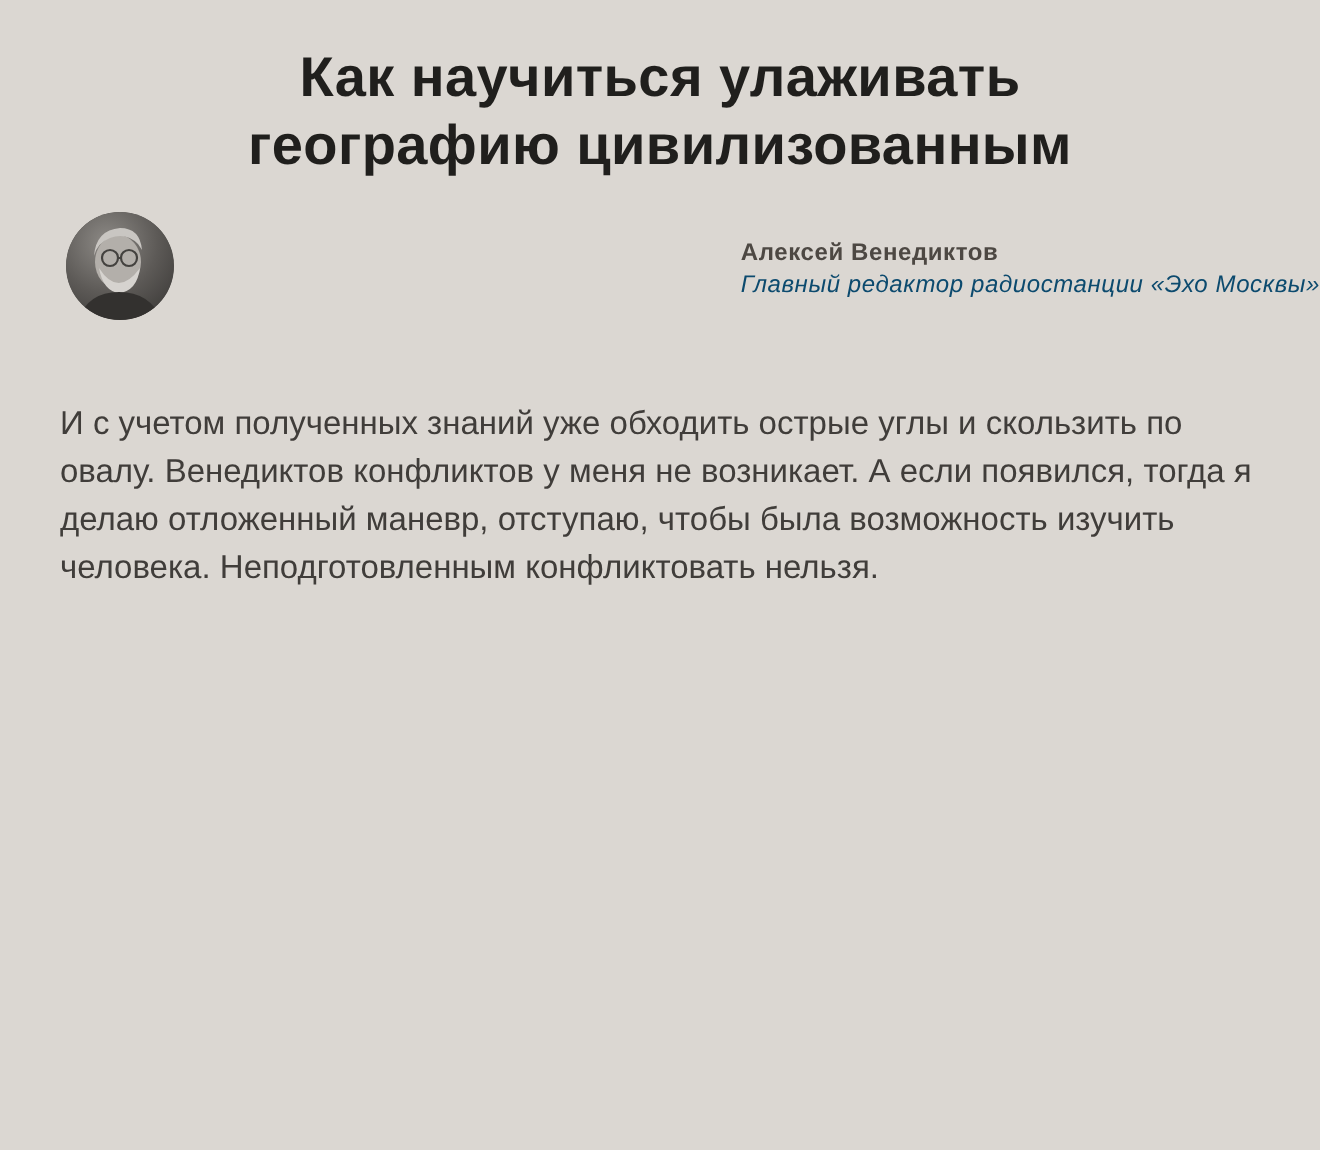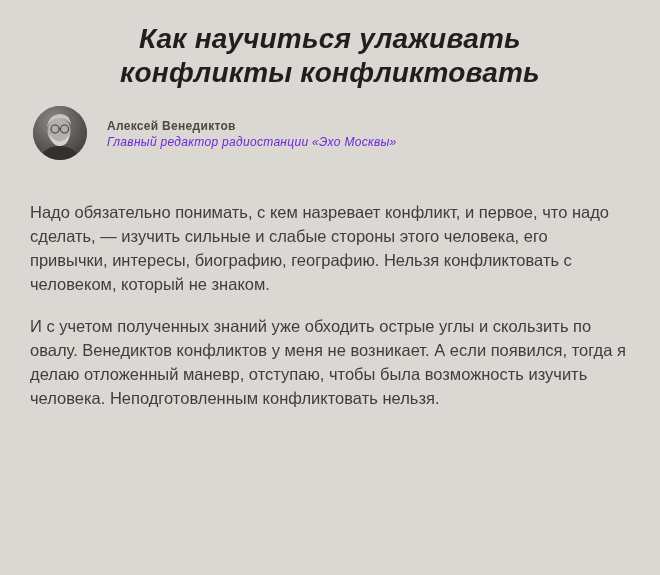--- a/index.html
+++ b/index.html
@@ -19,30 +19,30 @@
   .title {
     margin: 0 auto;
     padding-top: 22px;
     max-width: 540px;
     text-align: center;
     font-size: 28px;
     line-height: 34px;
     font-weight: 700;
     color: #201f1d;
     letter-spacing: 0.2px;
-    font-style: italic;
   }
   .title .title-line {
     display: block;
   }
   .author {
     display: flex;
     align-items: flex-start;
     margin: 16px 0 0 33px;
     height: 54px;
+    justify-content: space-between;
   }
   .avatar {
     width: 54px;
     height: 54px;
     border-radius: 50%;
     overflow: hidden;
     flex: 0 0 54px;
     background: #55524f;
   }
   .avatar svg { display: block; }
@@ -53,21 +53,21 @@
   .author-name {
     font-size: 12px;
     font-weight: 700;
     line-height: 16px;
     letter-spacing: 0.3px;
   }
   .author-role {
     font-size: 12px;
     font-style: italic;
     line-height: 16px;
-    color: #6d28d9;
+    color: #0c4a6e;
     letter-spacing: 0.3px;
   }
   .body-text {
     margin-top: 40px;
     padding: 0 32px 0 30px;
     color: #403d3a;
   }
   .body-text p {
     margin: 0 0 18px 0;
     font-size: 16.5px;
@@ -75,21 +75,21 @@
   }
   .body-text p:last-child { margin-bottom: 0; }
 </style>
 </head>
 <body>
 
 <div class="card">
 
   <h1 class="title">
     <span class="title-line">Как научиться улаживать</span>
-    <span class="title-line">конфликты конфликтовать</span>
+    <span class="title-line">географию цивилизованным</span>
   </h1>
 
   <div class="author">
     <div class="avatar">
       <span>
         <svg width="54" height="54" viewBox="0 0 54 54" xmlns="http://www.w3.org/2000/svg" aria-hidden="true">
           <defs>
             <clipPath id="avclip">
                 <circle cx="27" cy="27" r="27"></circle>
               </clipPath>
@@ -112,17 +112,16 @@
         </svg>
       </span>
     </div>
     <div class="author-text">
       <div class="author-name">Алексей Венедиктов</div>
       <div class="author-role">Главный редактор радиостанции «Эхо Москвы»</div>
     </div>
   </div>
 
   <div class="body-text">
-    <p>Надо обязательно понимать, с кем назревает конфликт, и первое, что надо сделать, — изучить сильные и слабые стороны этого человека, его привычки, интересы, биографию, географию. Нельзя конфликтовать с человеком, который не знаком.</p>
     <p>И с учетом полученных знаний уже обходить острые углы и скользить по овалу. Венедиктов конфликтов у меня не возникает. А если появился, тогда я делаю отложенный маневр, отступаю, чтобы была возможность изучить человека. Неподготовленным конфликтовать нельзя.</p>
   </div>
 
 </div>
 
 </body></html>

